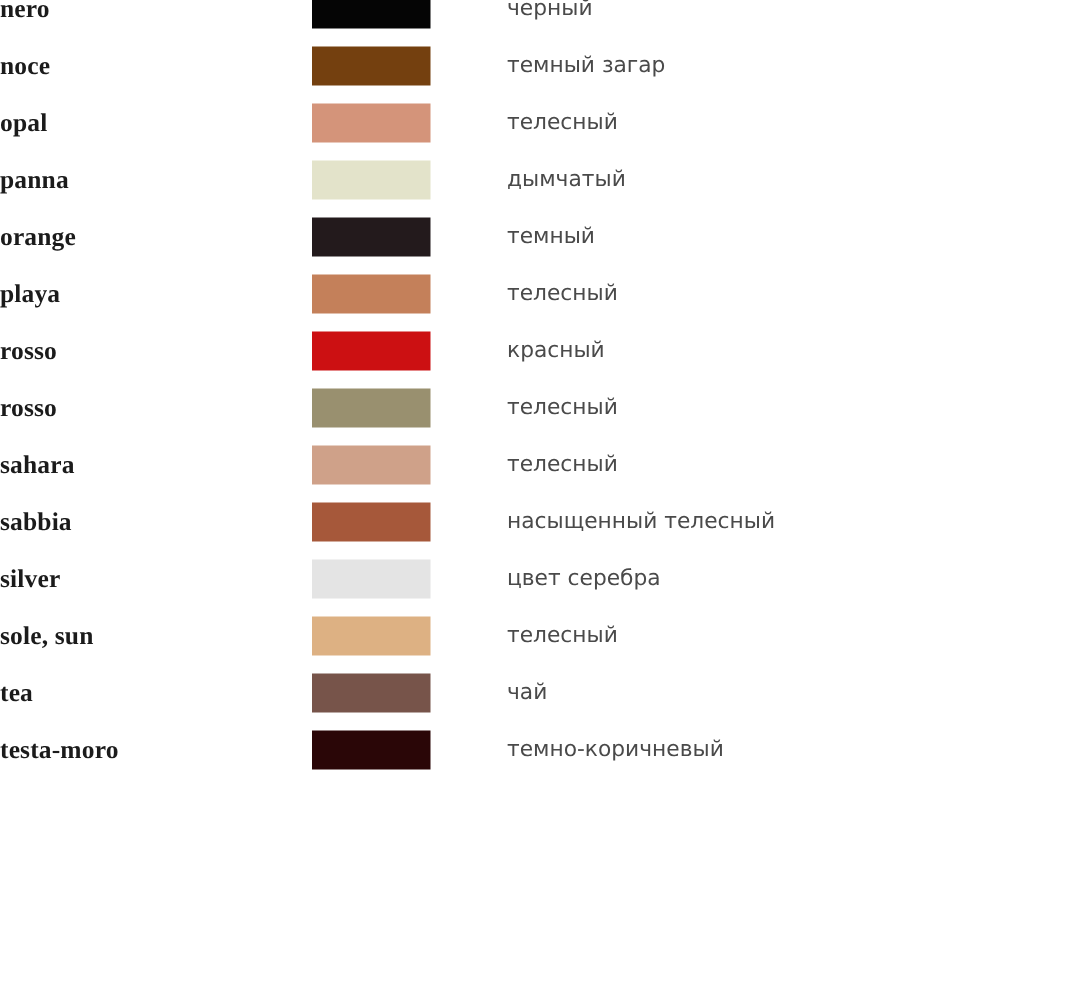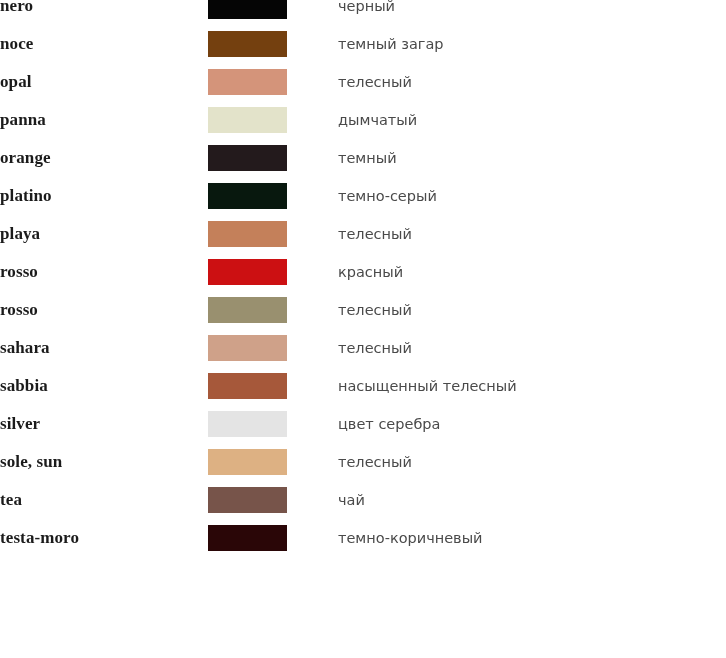--- a/index.html
+++ b/index.html
@@ -94,27 +94,20 @@
         <td class="desc-cell">дымчатый</td>
       </tr>
       <tr>
         <td class="name-cell">orange</td>
         <td class="swatch-cell">
           <span class="swatch" style="background-color: rgb(35, 26, 28);"></span>
         </td>
         <td class="desc-cell">темный</td>
       </tr>
       <tr>
-        <td class="name-cell">platino</td>
-        <td class="swatch-cell">
-          <span class="swatch" style="background-color: rgb(8, 24, 14);"></span>
-        </td>
-        <td class="desc-cell">темно-серый</td>
-      </tr>
-      <tr>
         <td class="name-cell">playa</td>
         <td class="swatch-cell">
           <span class="swatch" style="background-color: rgb(196, 128, 90);"></span>
         </td>
         <td class="desc-cell">телесный</td>
       </tr>
       <tr>
         <td class="name-cell">rosso</td>
         <td class="swatch-cell">
           <span class="swatch" style="background-color: rgb(204, 16, 18);"></span>

